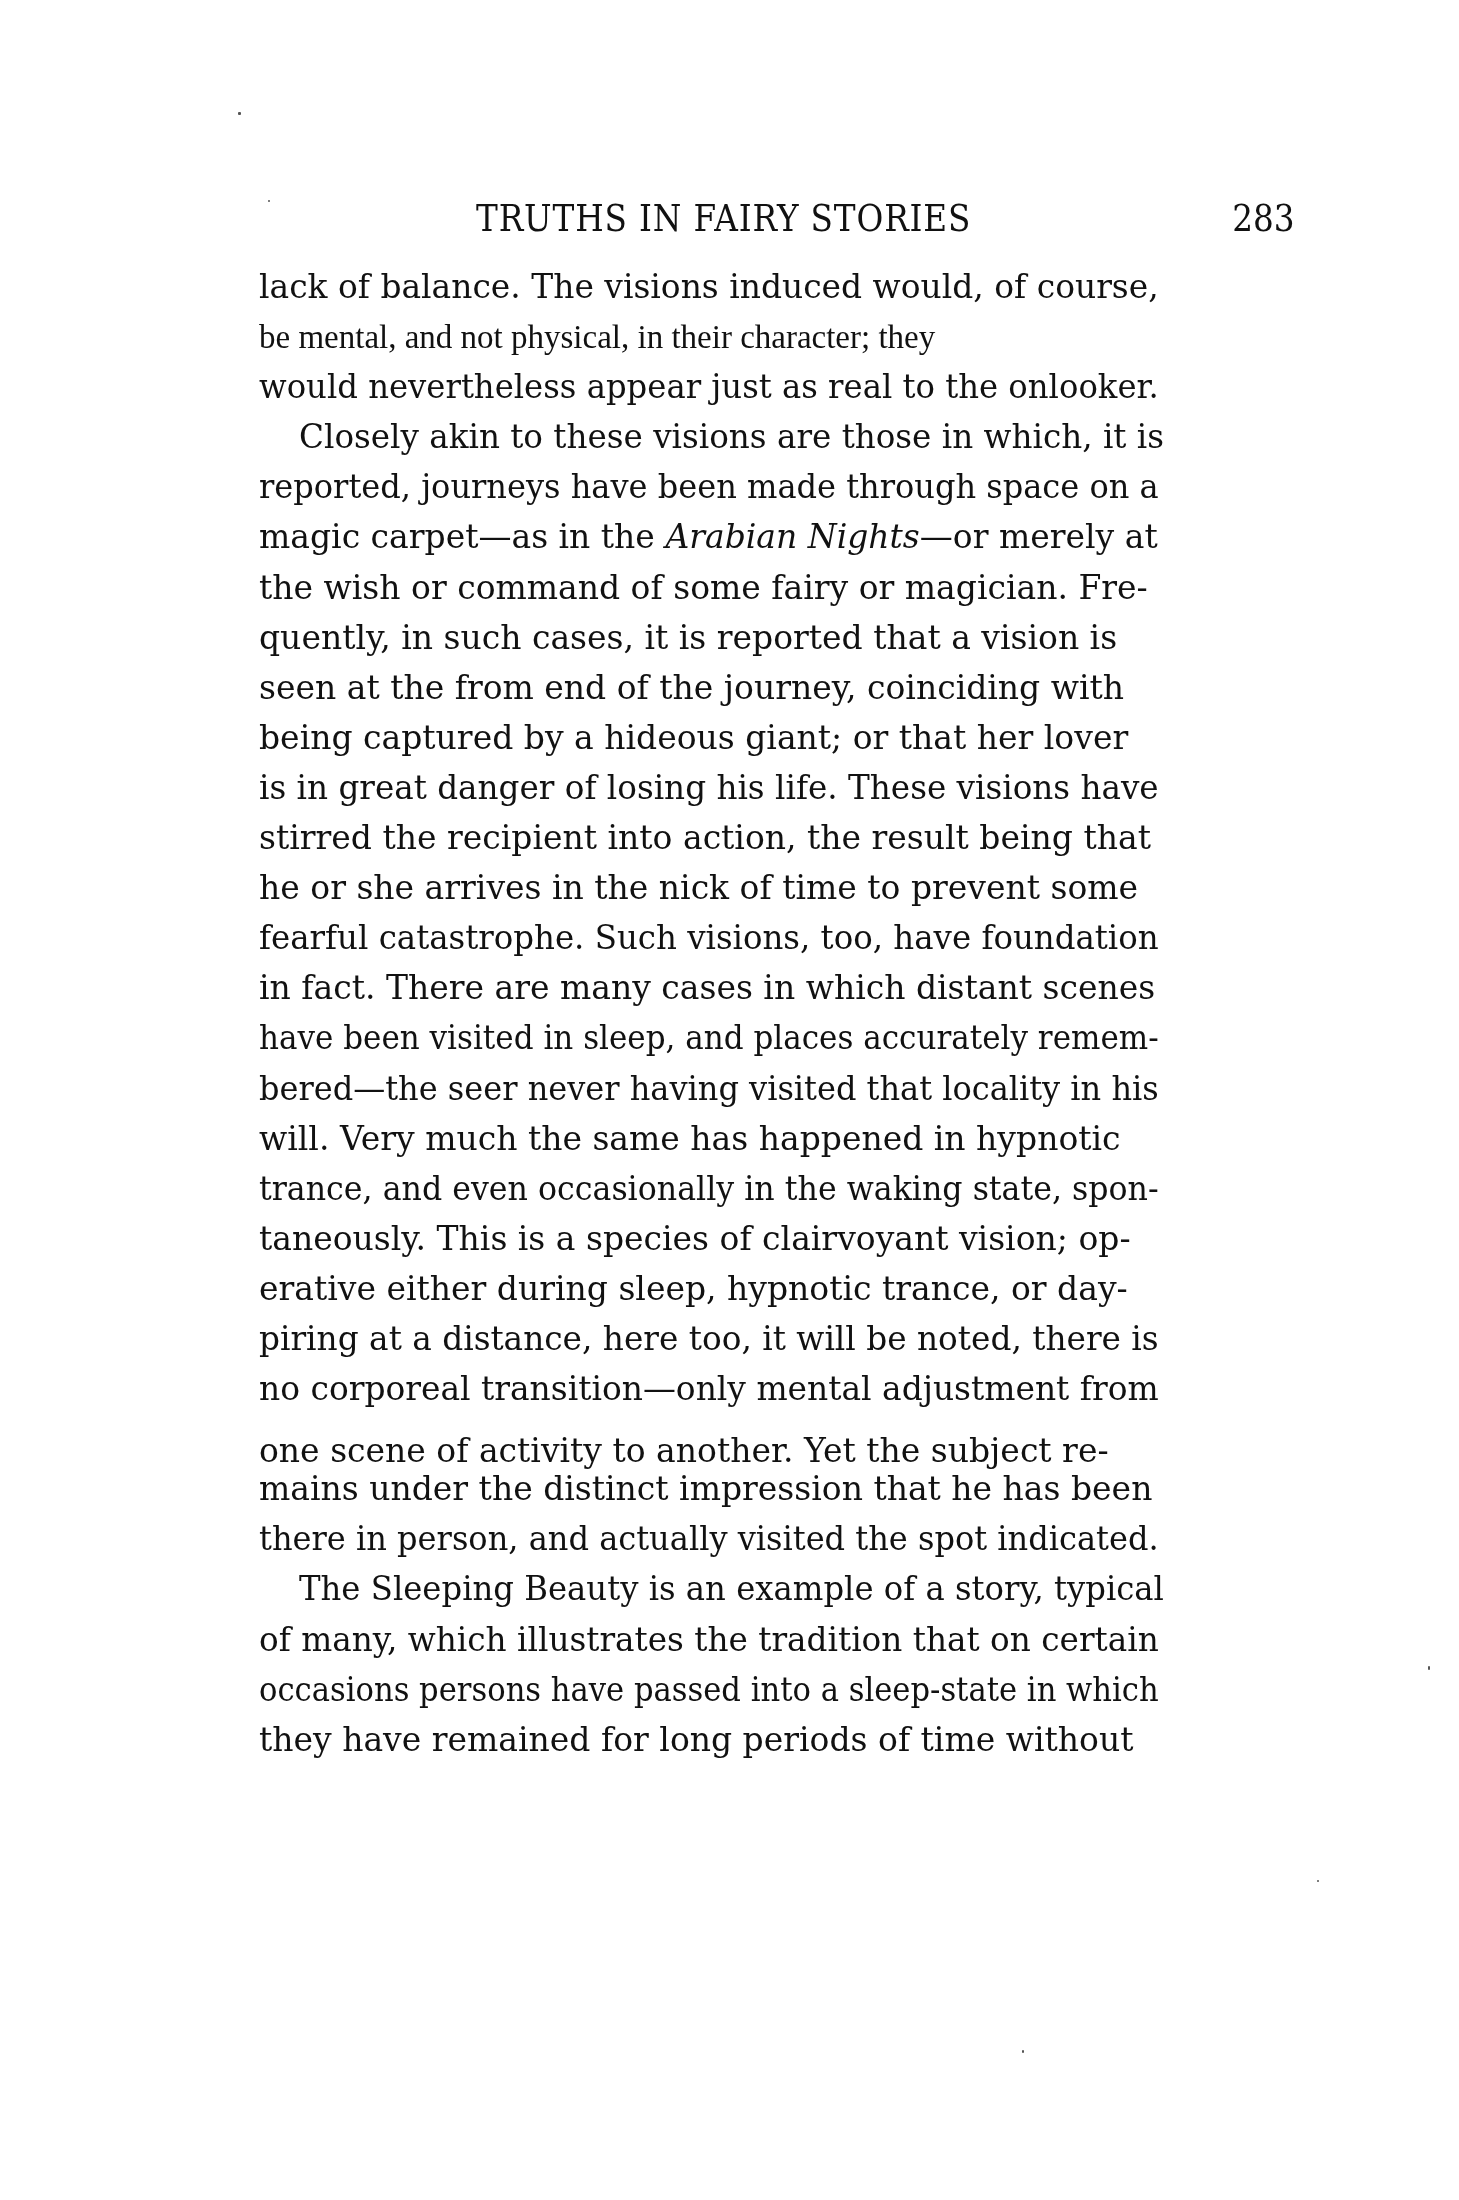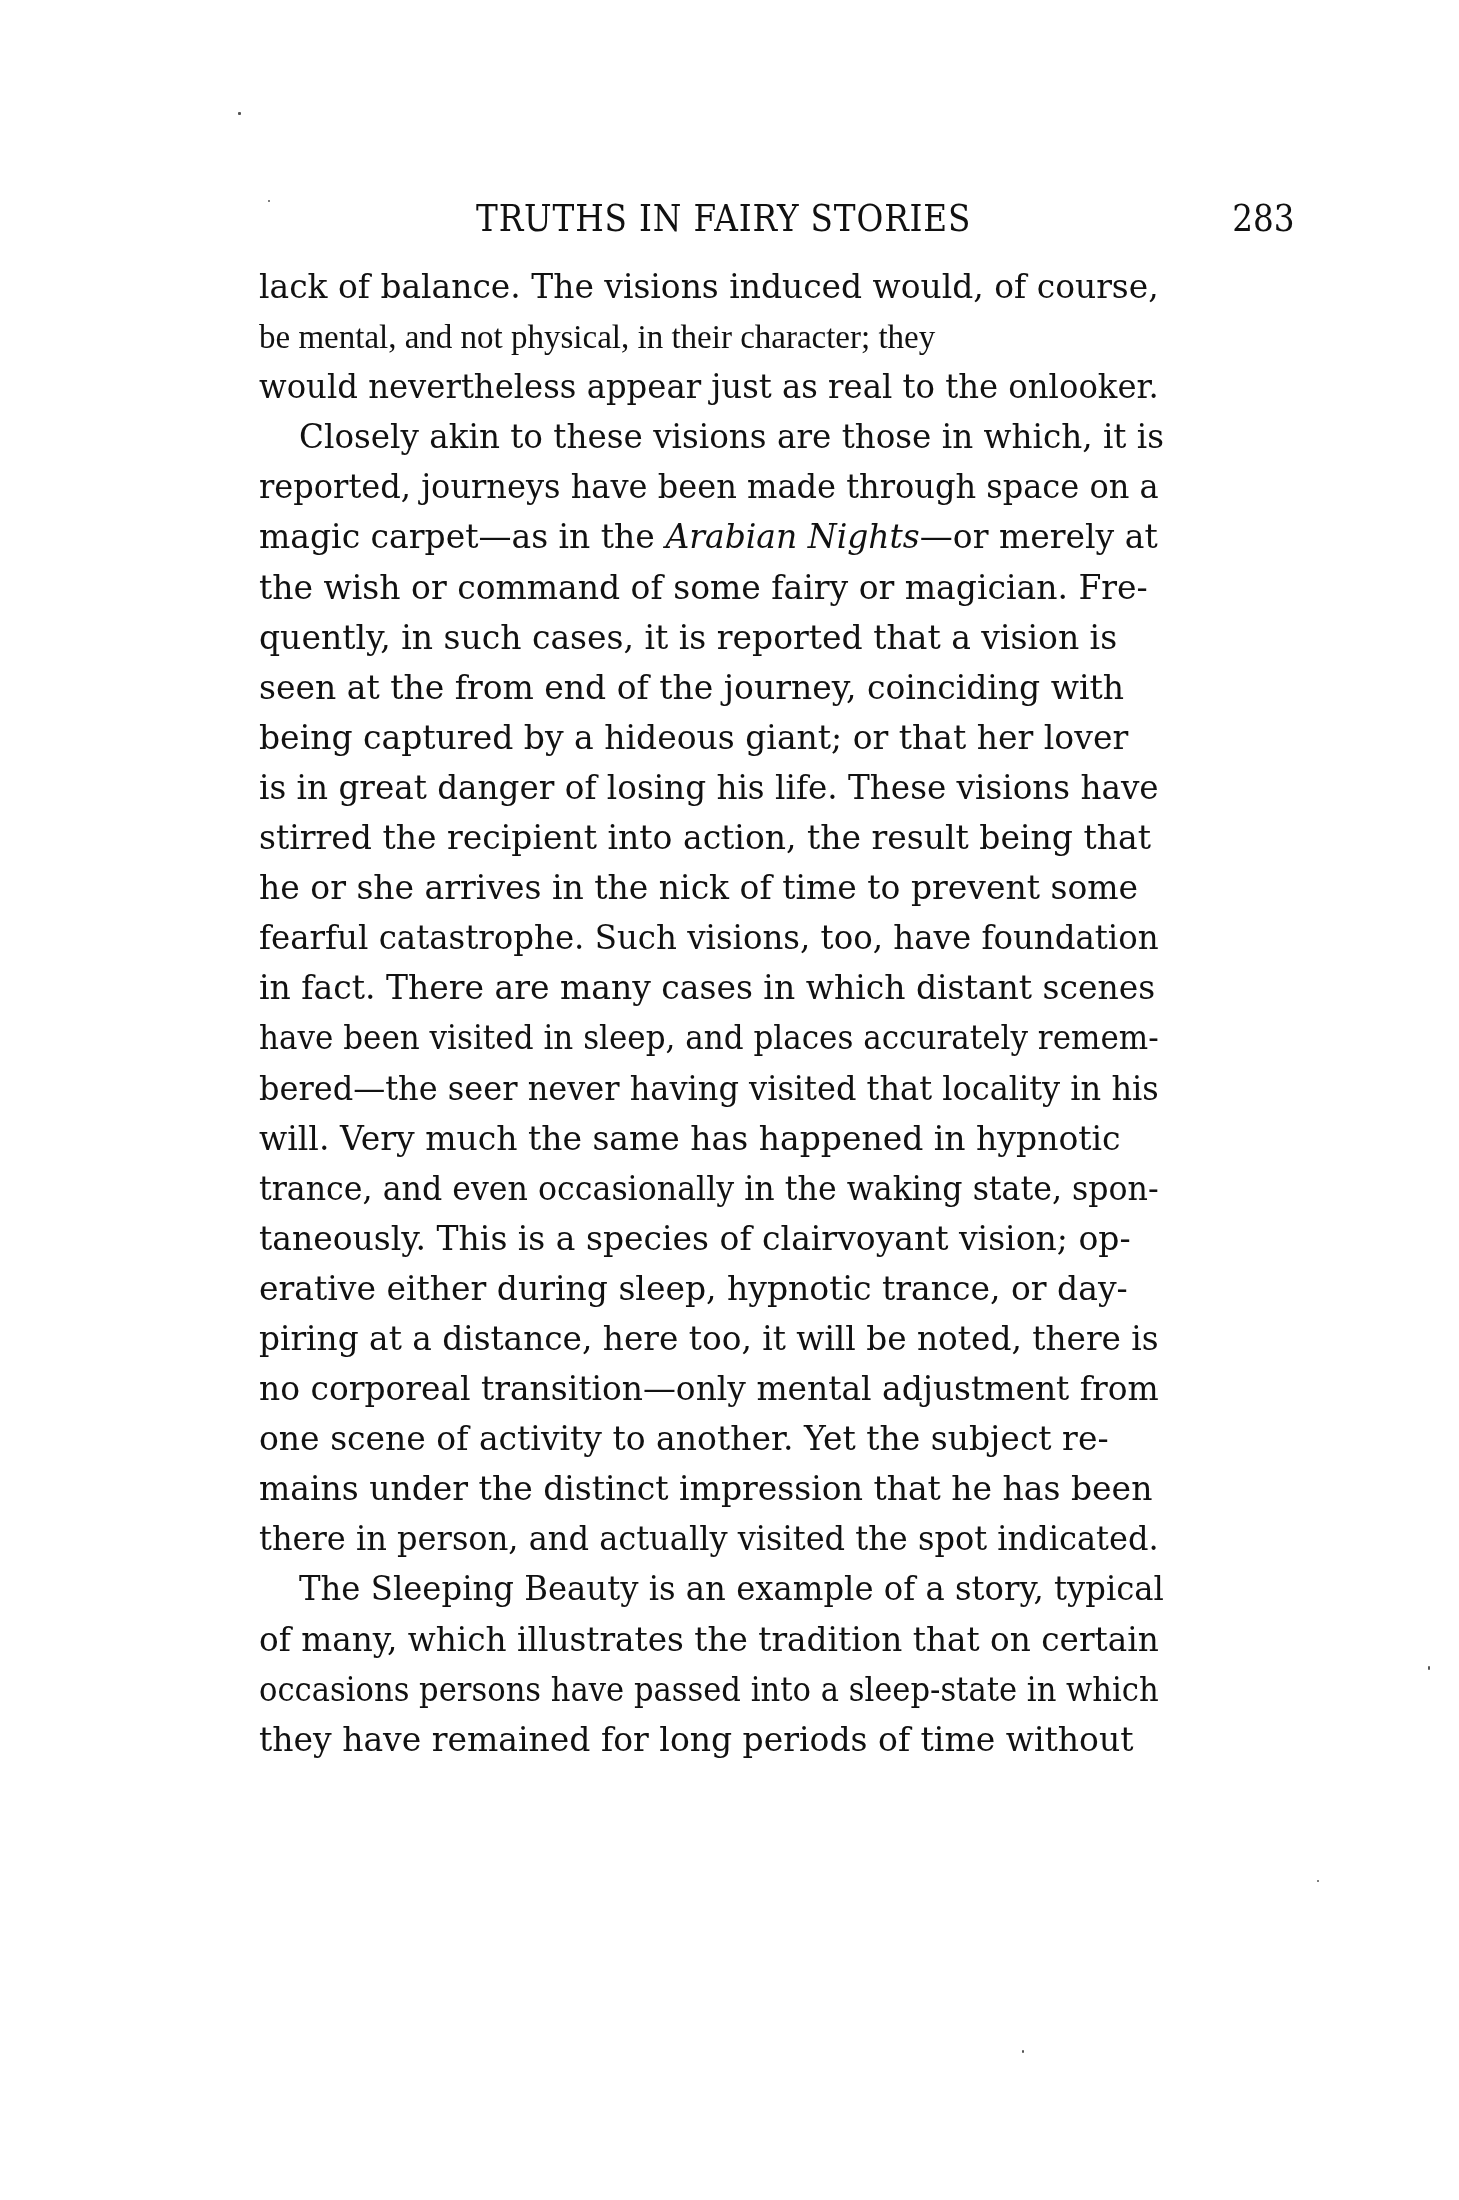--- a/index.html
+++ b/index.html
@@ -41,21 +41,21 @@
     <div class="line"><span class="inner" style="width: auto; display: inline-block; transform-origin: left top; transform: scaleX(0.983);">fearful catastrophe.  Such visions, too, have foundation</span></div>
     <div class="line"><span class="inner" style="width: auto; display: inline-block; transform-origin: left top; transform: scaleX(1);">in fact.  There are many cases in which distant scenes</span></div>
     <div class="line"><span class="inner" style="width: auto; display: inline-block; transform-origin: left top; transform: scaleX(0.9398);">have been visited in sleep, and places accurately remem-</span></div>
     <div class="line"><span class="inner" style="width: auto; display: inline-block; transform-origin: left top; transform: scaleX(0.9703);">bered—the seer never having visited that locality in his</span></div>
     <div class="line"><span class="inner" style="width: auto; display: inline-block; transform-origin: left top; transform: scaleX(1);">will.  Very much the same has happened in hypnotic</span></div>
     <div class="line"><span class="inner" style="width: auto; display: inline-block; transform-origin: left top; transform: scaleX(0.959);">trance, and even occasionally in the waking state, spon-</span></div>
     <div class="line"><span class="inner" style="width: auto; display: inline-block; transform-origin: left top; transform: scaleX(1);">taneously.  This is a species of clairvoyant vision; op-</span></div>
     <div class="line"><span class="inner" style="width: auto; display: inline-block; transform-origin: left top; transform: scaleX(1);">erative either during sleep, hypnotic trance, or day-</span></div>
     <div class="line"><span class="inner" style="width: auto; display: inline-block; transform-origin: left top; transform: scaleX(0.993);">piring at a distance, here too, it will be noted, there is</span></div>
     <div class="line"><span class="inner" style="width: auto; display: inline-block; transform-origin: left top; transform: scaleX(0.9969);">no corporeal transition—only mental adjustment from</span></div>
-    <div class="line"><span class="inner" style="width: auto; display: inline-block; transform-origin: left top; transform: scaleX(1);">one scene of activity to another.  Yet the subject re-</span></div>
+    <div class="line"><span class="inner" style="width: auto; display: inline-block; transform-origin: left top; transform: scaleX(1); margin-top: 12px;">one scene of activity to another.  Yet the subject re-</span></div>
     <div class="line"><span class="inner" style="width: auto; display: inline-block; transform-origin: left top; transform: scaleX(1);">mains under the distinct impression that he has been</span></div>
     <div class="line"><span class="inner" style="width: auto; display: inline-block; transform-origin: left top; transform: scaleX(0.9715);">there in person, and actually visited the spot indicated.</span></div>
     <div class="line indent"><span class="inner" style="width: auto; display: inline-block; transform-origin: left top; transform: scaleX(0.979);">The Sleeping Beauty is an example of a story, typical</span></div>
     <div class="line"><span class="inner" style="width: auto; display: inline-block; transform-origin: left top; transform: scaleX(0.9914);">of many, which illustrates the tradition that on certain</span></div>
     <div class="line"><span class="inner" style="width: auto; display: inline-block; transform-origin: left top; transform: scaleX(0.928);">occasions persons have passed into a sleep-state in which</span></div>
     <div class="line"><span class="inner" style="width: auto; display: inline-block; transform-origin: left top; transform: scaleX(1);">they have remained for long periods of time without</span></div>
   </div>
 
   <div class="speck" style="left:238px;top:112px;"></div>
   <div class="speck" style="left:268px;top:200px;width:2px;height:2px;"></div>

